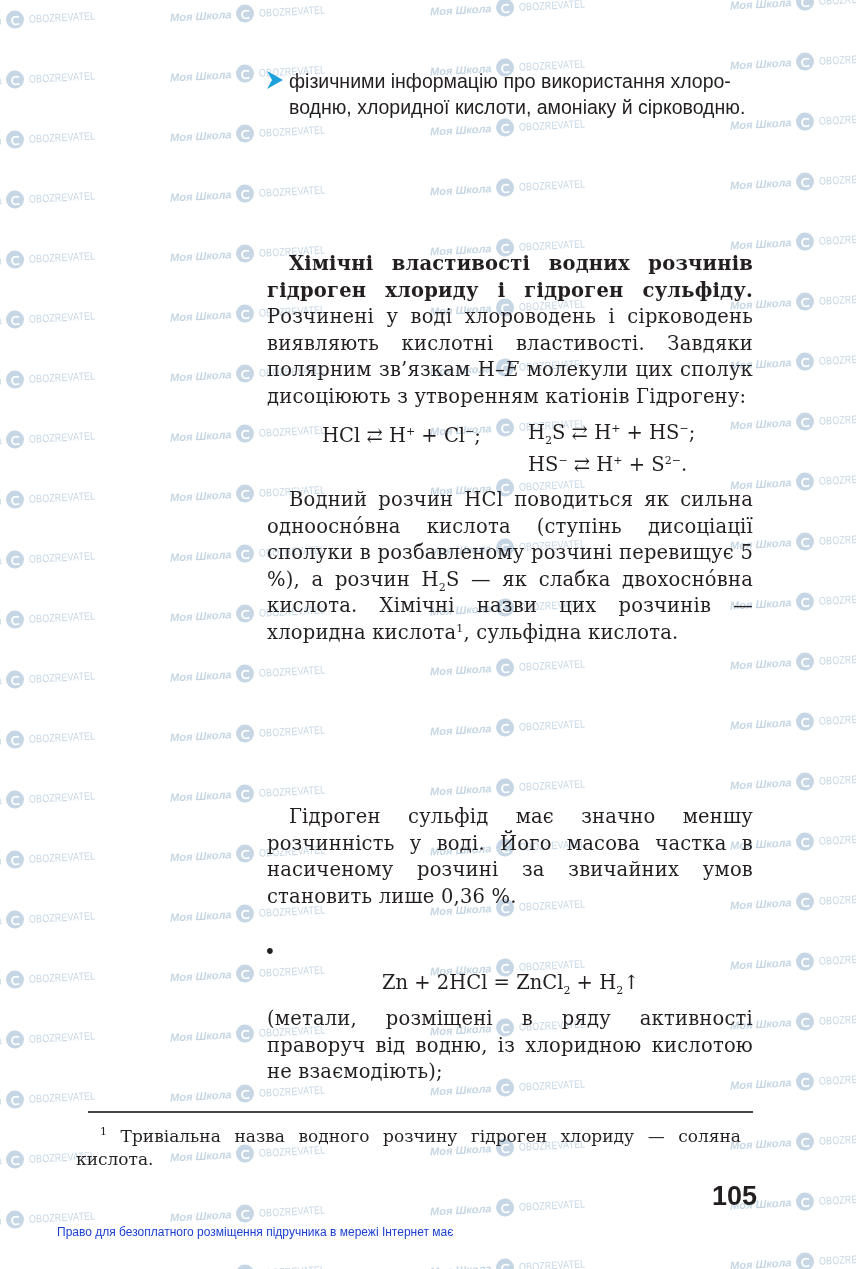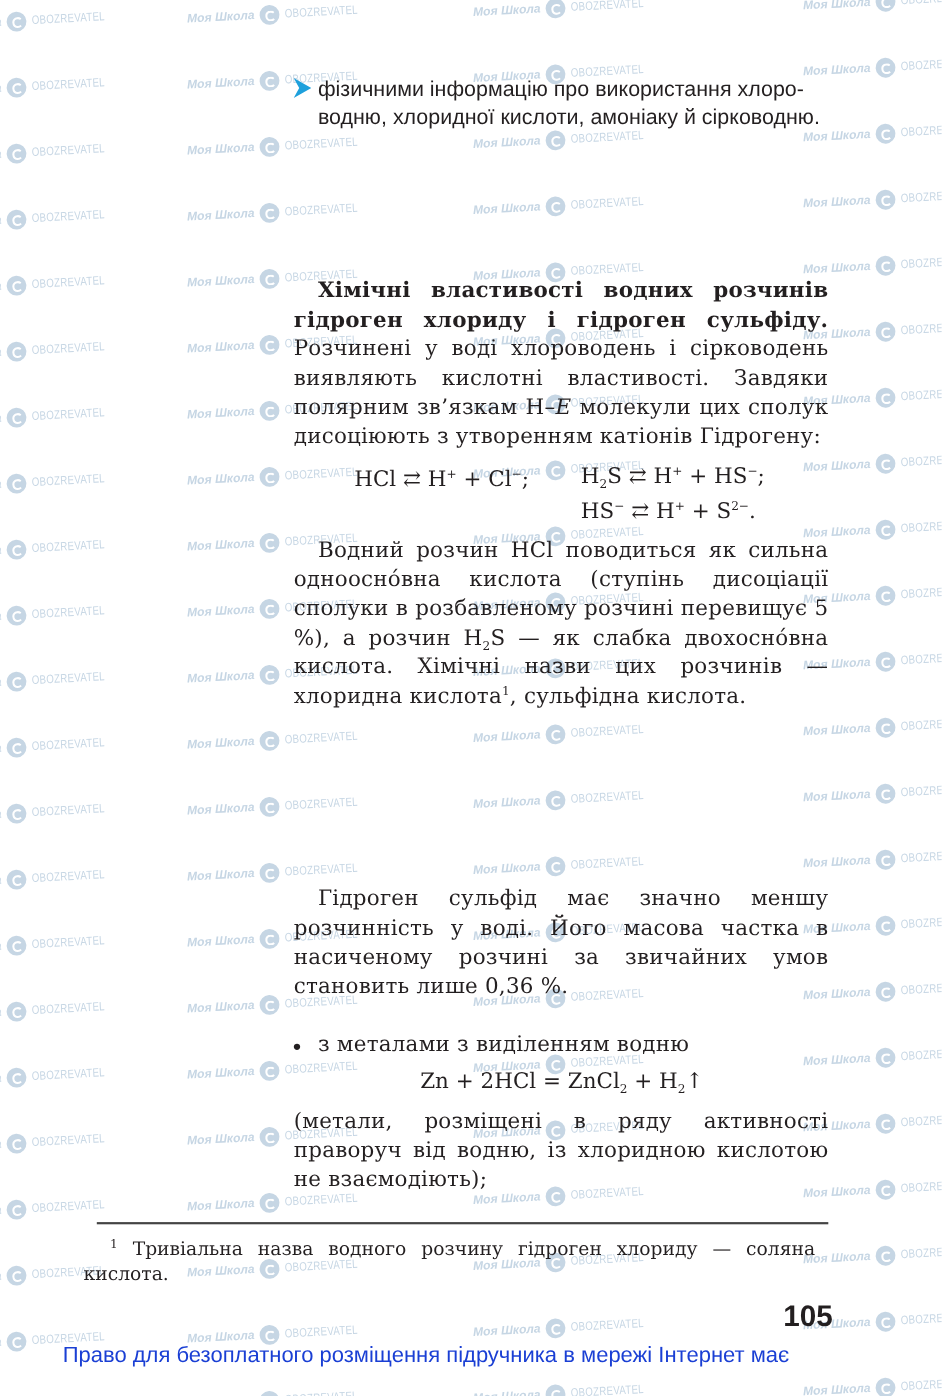--- a/index.html
+++ b/index.html
@@ -28,21 +28,21 @@
 
   .eq { position:absolute; font-size:19.5px; line-height:26px; white-space:nowrap; }
   .bullet-dot { position:absolute; left:264px; top:940px; font-size:20px; }
 
   .rule { position:absolute; left:88px; top:1111px; width:665px; height:1.5px; background:#444; }
   .footnote { position:absolute; left:76px; top:1125px; width:665px; font-size:17px; line-height:23px; text-align:justify; }
   .footnote .fn-body { text-indent:24px; display:block; }
 
   .page-num { position:absolute; left:712px; top:1181px; font-family:"Liberation Sans", sans-serif; font-weight:bold; font-size:27px; color:#231f20; }
 
-  .license { position:absolute; left:57px; top:1224px; font-family:"Liberation Sans", sans-serif; font-size:20px; line-height:17px; color:#1a3fd4; white-space:nowrap; }
+  .license { position:absolute; left:57px; top:1224px; font-family:"Liberation Sans", sans-serif; font-size:12px; line-height:17px; color:#1a3fd4; white-space:nowrap; }
   .license .l2 { letter-spacing:-0.2px; }
 </style>
 </head>
 <body>
 
 <div class="wm-layer" id="wm-layer">
     <div class="wm" style="left: -60px; top: 10px;">
       <span class="w1">Моя Школа</span>
       <span class="logo"></span>
       <span class="w2">OBOZREVATEL</span>
@@ -503,21 +503,20 @@
     <span>HS</span><sup>−</sup> <span>⇄</span> <span>H</span><sup>+</sup><span> + </span><span>S</span><sup>2−</sup><span>.</span>
   </div>
 
   <p class="para indent" style="top:487px;"><span>Водний розчин HCl поводиться як сильна одноосно́вна кислота (ступінь дисоціації сполуки в розбавленому розчині перевищує 5 %), а розчин H</span><sub>2</sub><span>S — як слабка двохосно́вна кислота. Хімічні назви цих розчинів — хлоридна кислота</span><sup>1</sup><span>, сульфідна кислота.</span></p>
 
 
   <p class="para indent" style="top:804px;">Гідроген сульфід має значно меншу розчинність у воді. Його масова частка в насиченому розчині за звичайних умов становить лише 0,36 %.</p>
 
 
   <span class="bullet-dot">•</span>
-  <p class="para" style="top:936px; padding-left:22px;">з металами з виділенням водню</p>
 
   <div class="eq" style="left:382px; top:970px;">
     <span>Zn + 2HCl = ZnCl</span><sub>2</sub><span> + H</span><sub>2</sub><span>↑</span>
   </div>
 
   <p class="para" style="top:1006px;">(метали, розміщені в ряду активності праворуч від водню, із хлоридною кислотою не взаємодіють);</p>
 
   <div class="rule"></div>
   <p class="footnote">
       <span class="fn-body"><sup>1</sup><span> Тривіальна назва водного розчину гідроген хлориду — соляна кислота.</span></span>

